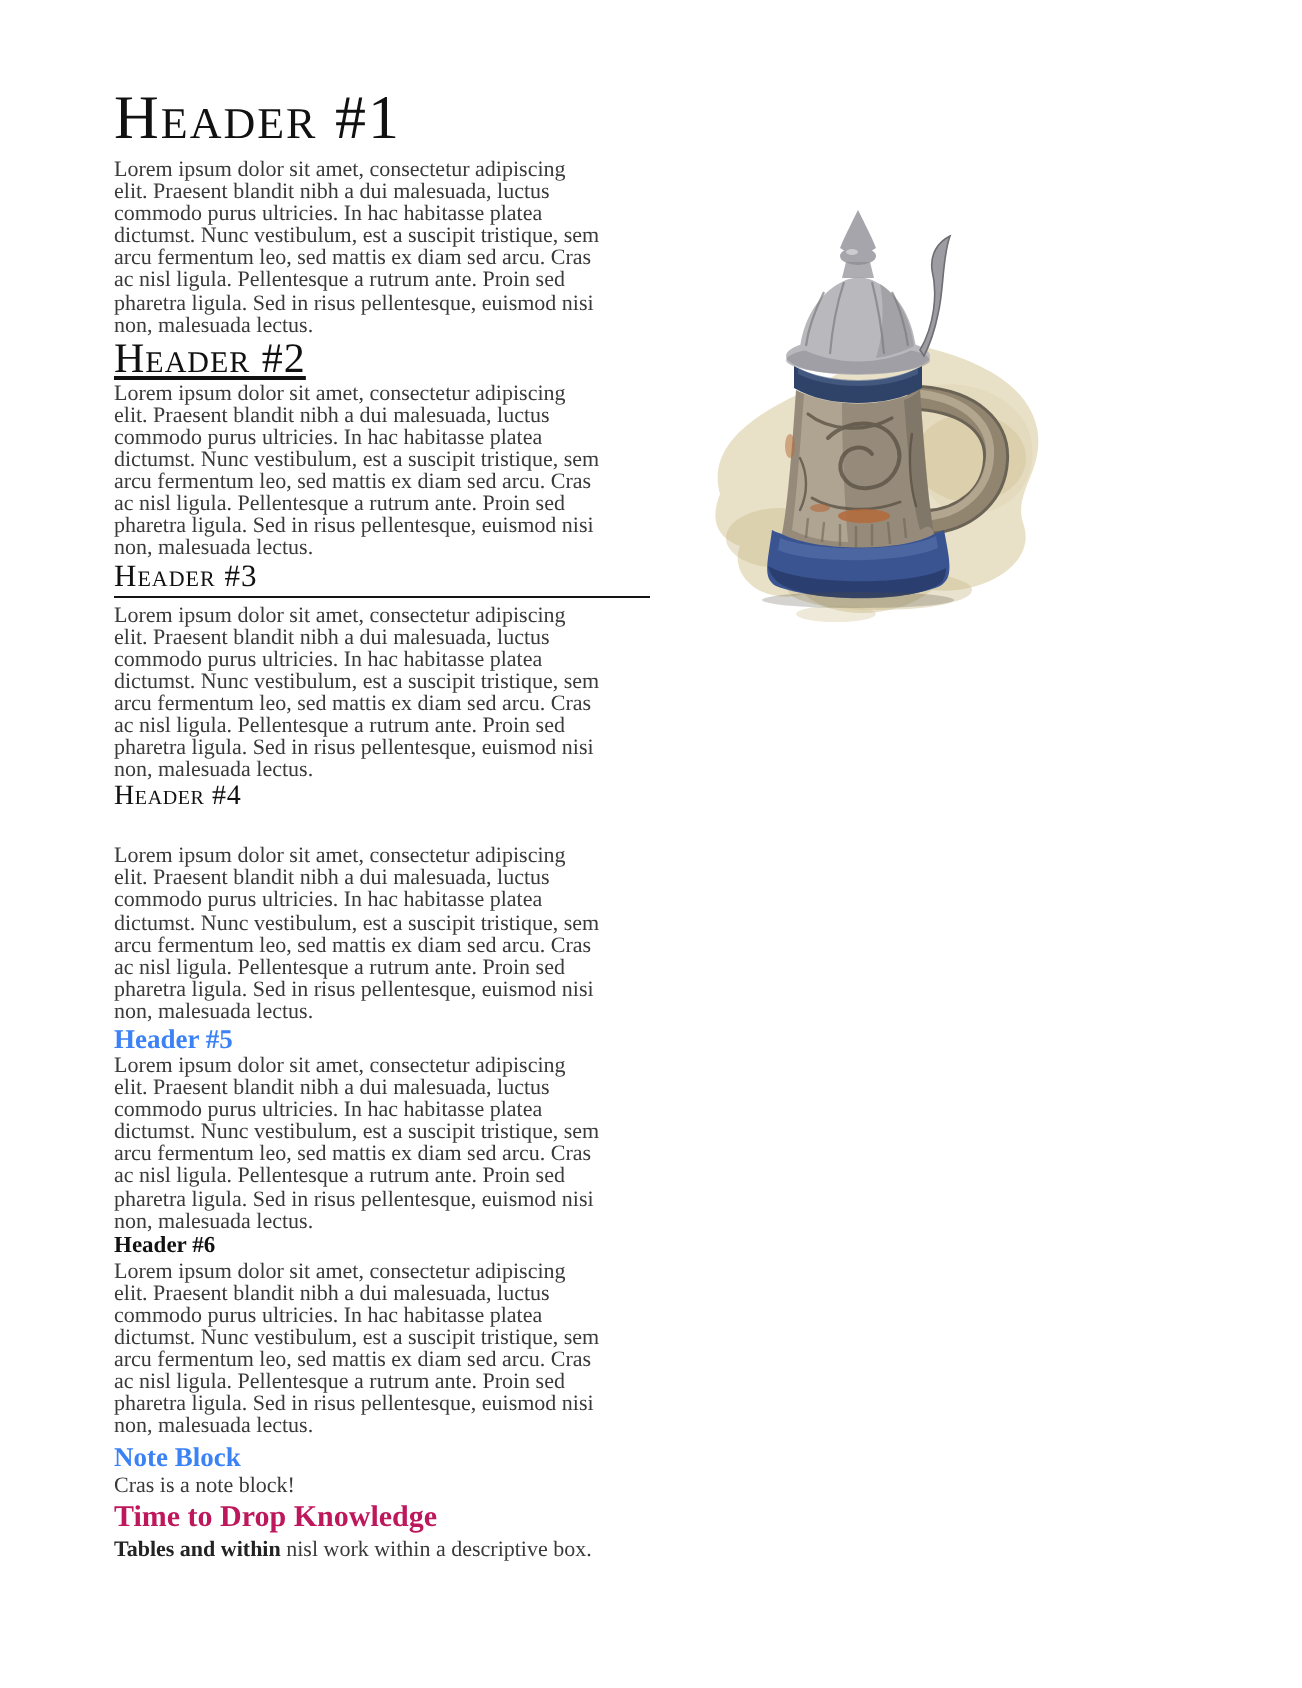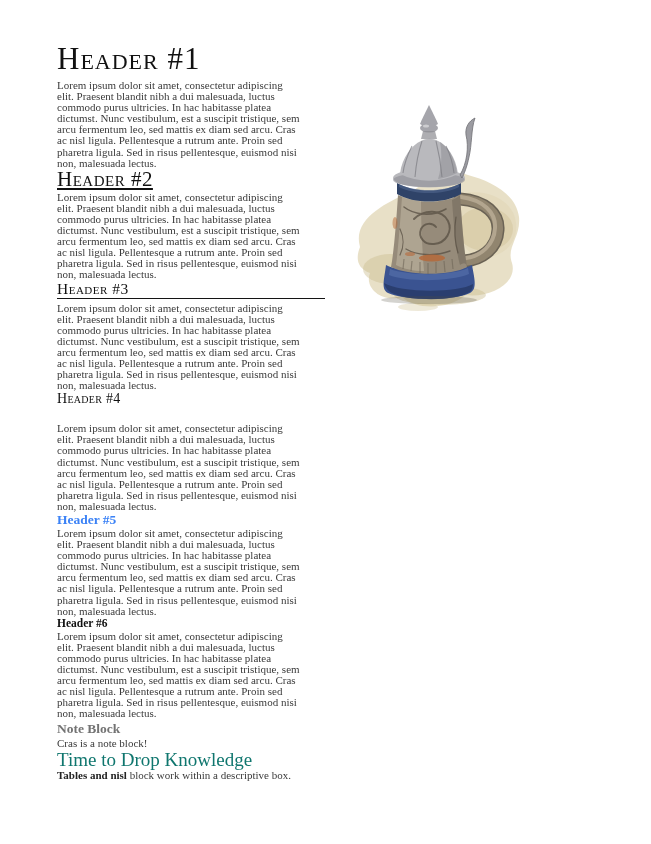--- a/index.html
+++ b/index.html
@@ -34,22 +34,22 @@
   h6 { font-size: 11.5px; line-height: 11px; font-weight: 700; color: #111; margin: 1px 0 2px; }
 
   p.body {
     font-size: 11px;
     line-height: 11.1px;
     margin: 0 0 1px;
     white-space: pre-line;
     color: #3a3a3a;
   }
 
-  .note-title { font-size: 13.5px; line-height: 14px; font-weight: 700; color: #737373; margin: 2px 0 2px; }
-  .k-title    { font-size: 19px;   line-height: 15px; font-weight: 400; color: #0f766e; margin: 3px 0 3px; }
+  .note-title { font-size: 13.5px; line-height: 14px; font-weight: 700; color: #3b82f6; margin: 2px 0 2px; }
+  .k-title    { font-size: 15px;   line-height: 15px; font-weight: 700; color: #be185d; margin: 3px 0 3px; }
   .k-line strong { font-weight: 700; color: #232323; }
 
   .illus {
     position: absolute;
     left: 348px;
     top: 97px;
     width: 180px;
     height: 215px;
   }
 </style>
@@ -117,21 +117,21 @@
 dictumst. Nunc vestibulum, est a suscipit tristique, sem
 arcu fermentum leo, sed mattis ex diam sed arcu. Cras
 ac nisl ligula. Pellentesque a rutrum ante. Proin sed
 pharetra ligula. Sed in risus pellentesque, euismod nisi
 non, malesuada lectus.</p>
 
     <div class="note-title">Note Block</div>
     <p class="body">Cras is a note block!</p>
 
     <div class="k-title">Time to Drop Knowledge</div>
-    <p class="body k-line"><strong>Tables and nisl</strong><span> block work within a descriptive box.</span></p>
+    <p class="body k-line"><strong>Tables and within</strong><span> nisl work within a descriptive box.</span></p>
 
   </div>
 
   <svg class="illus" viewBox="0 0 180 215" aria-hidden="true">
 
     <g>
       <path opacity="0.75" d="M 12 150 C 4 122 38 106 60 96 C 76 88 96 70 120 78 C 142 84 168 96 171 120 C 173 140 158 150 164 166 C 170 186 142 201 118 198 C 100 213 68 213 54 200 C 34 206 16 191 22 176 C 8 171 8 160 12 150 Z" fill="#e0d6b4"></path>
       <path opacity="0.55" d="M 118 96 C 140 92 166 104 168 126 C 170 146 156 158 140 160 C 124 162 112 150 112 132 C 112 114 106 99 118 96 Z" fill="#e0d6b4"></path>
       <ellipse opacity="0.45" cx="42" cy="172" rx="27" ry="15" fill="#cdbf93"></ellipse>
       <ellipse opacity="0.40" cx="137" cy="132" rx="28" ry="22" fill="#cdbf93"></ellipse>

